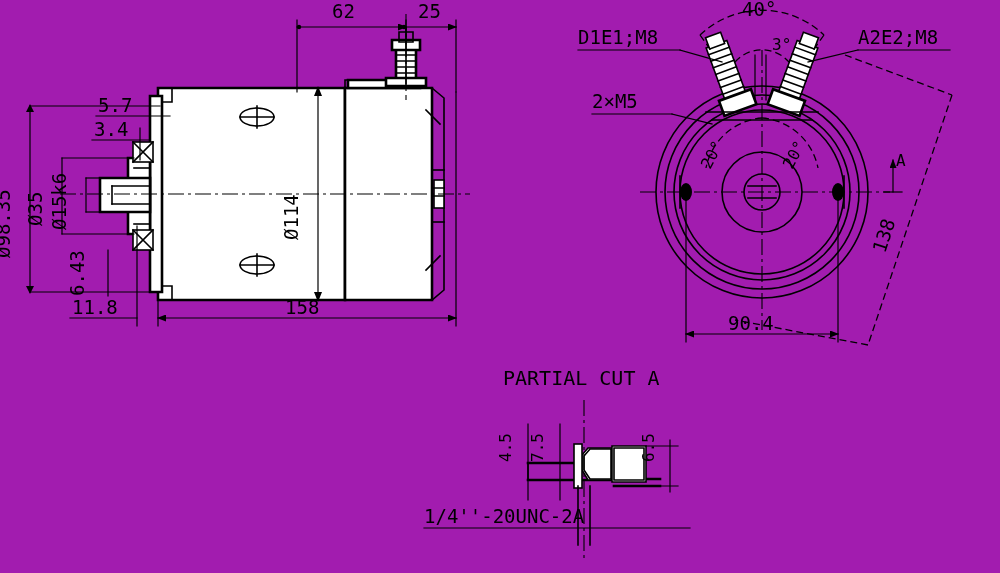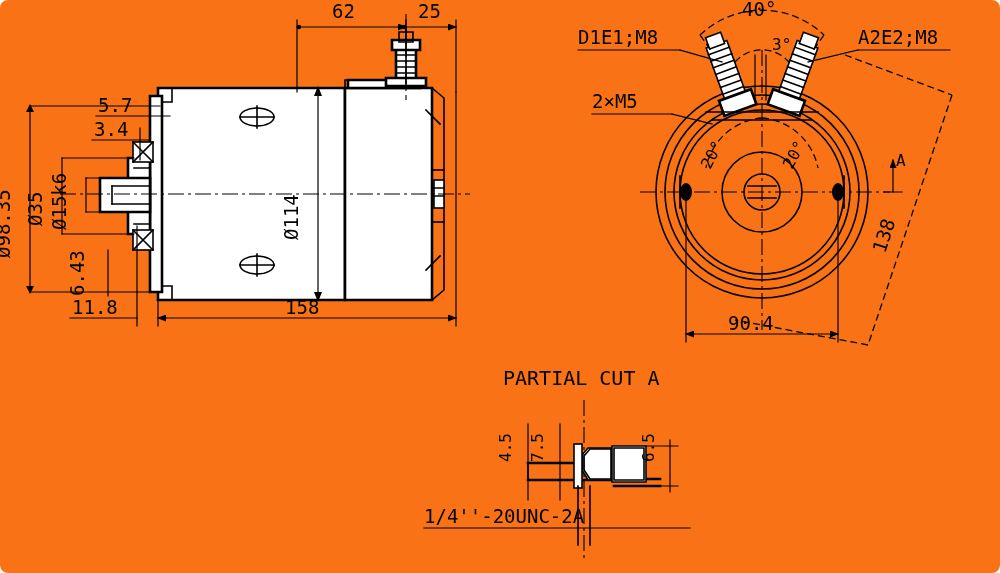--- a/index.html
+++ b/index.html
@@ -4,24 +4,23 @@
 <style>
   html, body {
     margin: 0;
     padding: 0;
     background: #ffffff;
   }
   #sheet {
     position: relative;
     width: 1000px;
     height: 573px;
-    background: #f97316;
+    background: #a21caf;
     overflow: hidden;
     font-family: "DejaVu Sans Mono", "Liberation Mono", monospace;
-    border-radius: 8px;
   }
   svg.drawing {
     position: absolute;
     left: 0;
     top: 0;
     width: 1000px;
     height: 573px;
   }
   .ln     { stroke: #000000; stroke-width: 1.6; fill: none; stroke-linecap: square; }
   .ln-th  { stroke: #000000; stroke-width: 2.6; fill: none; stroke-linecap: square; }

